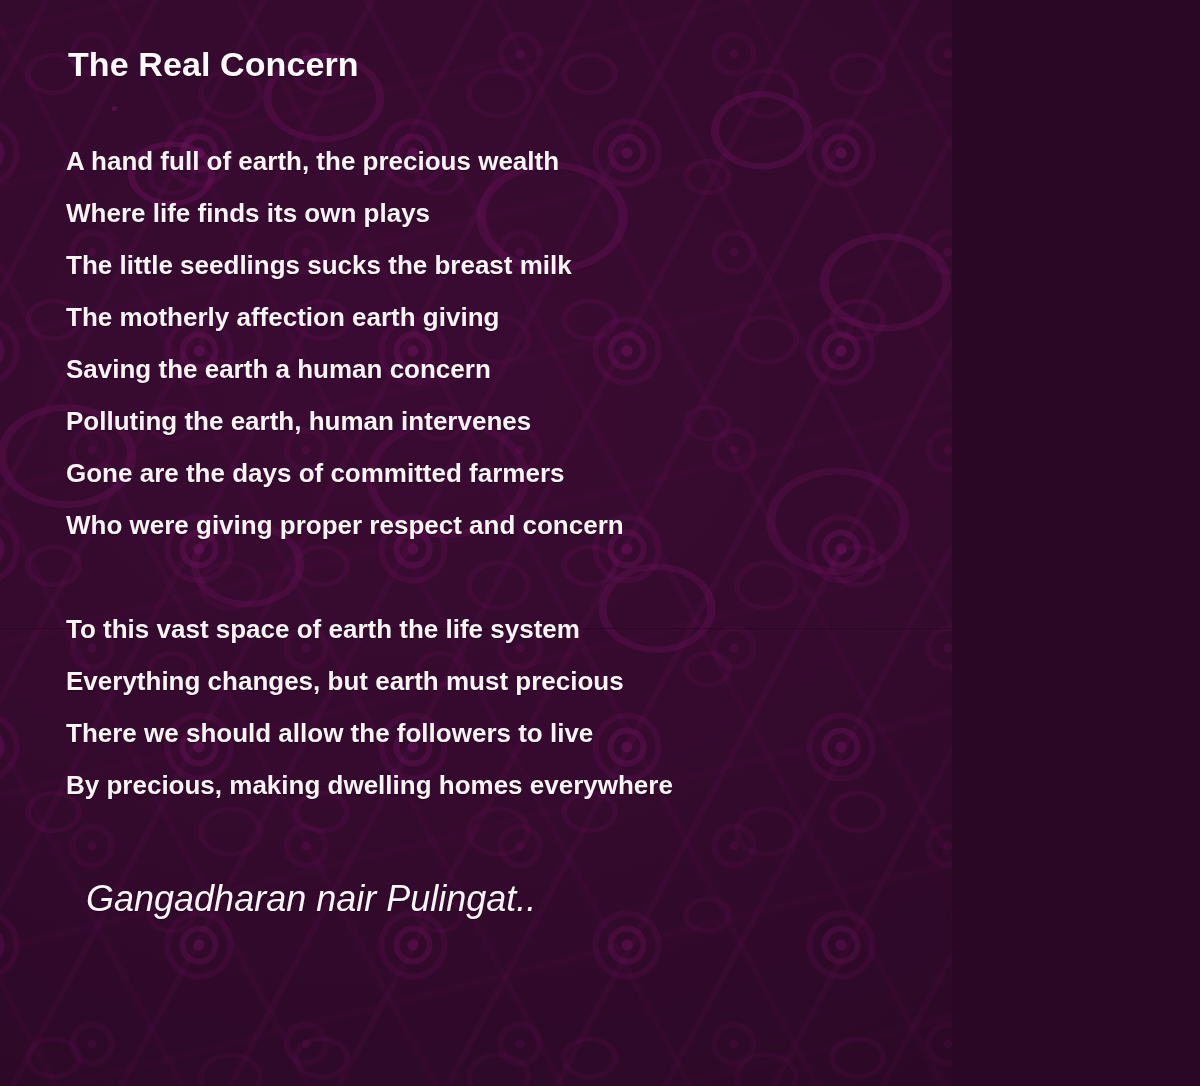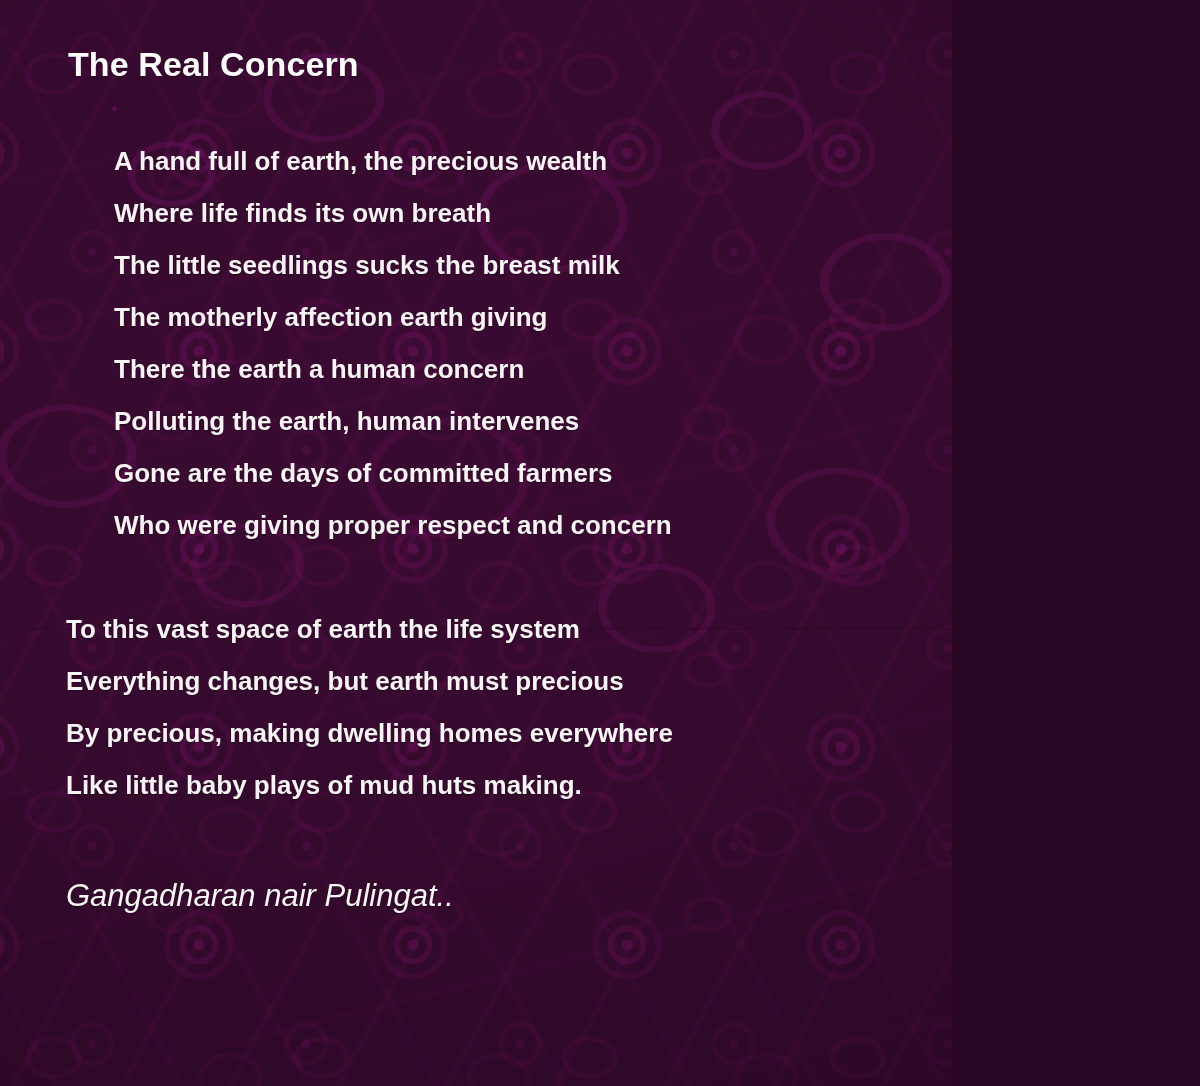--- a/index.html
+++ b/index.html
@@ -130,38 +130,38 @@
     margin: 0 0 0 2px;
     text-shadow: 0 1px 1px rgba(20,3,17,0.55);
   }
 
   .stanza {
     margin: 0;
     padding: 0;
     list-style: none;
   }
 
-  .stanza-1 { margin-top: 52px; margin-left: 48px; }
+  .stanza-1 { margin-top: 52px; }
   .stanza-2 { margin-top: 52px; }
 
   .poem-line {
     color: #f7f4f3;
     font-size: 26px;
     font-weight: bold;
     line-height: 52px;
     height: 52px;
     white-space: nowrap;
     text-shadow: 0 1px 1px rgba(20,3,17,0.5);
   }
 
   .poem-author {
     margin-top: 67px;
-    margin-left: 0;
+    margin-left: 20px;
     color: #f9f6f5;
-    font-size: 31px;
+    font-size: 36px;
     font-style: italic;
     font-weight: normal;
     white-space: nowrap;
     text-shadow: 0 1px 1px rgba(20,3,17,0.5);
   }
 </style>
 </head>
 <body>
 
 <div class="poem-card">
@@ -173,32 +173,32 @@
   <div class="bg-layer bg-tendrils"></div>
   <div class="bg-seam"></div>
   <div class="bg-layer bg-vignette"></div>
 
   <div class="content">
 
     <h1 class="poem-title">The Real Concern</h1>
 
     <div class="stanza stanza-1">
       <div class="poem-line">A hand full of earth, the precious wealth</div>
-      <div class="poem-line">Where life finds its own breath</div>
+      <div class="poem-line">Where life finds its own plays</div>
       <div class="poem-line">The little seedlings sucks the breast milk</div>
       <div class="poem-line">The motherly affection earth giving</div>
-      <div class="poem-line">There the earth a human concern</div>
+      <div class="poem-line">Saving the earth a human concern</div>
       <div class="poem-line">Polluting the earth, human intervenes</div>
       <div class="poem-line">Gone are the days of committed farmers</div>
       <div class="poem-line">Who were giving proper respect and concern</div>
     </div>
 
     <div class="stanza stanza-2">
       <div class="poem-line">To this vast space of earth the life system</div>
       <div class="poem-line">Everything changes, but earth must precious</div>
+      <div class="poem-line">There we should allow the followers to live</div>
       <div class="poem-line">By precious, making dwelling homes everywhere</div>
-      <div class="poem-line">Like little baby plays of mud huts making.</div>
     </div>
 
     <div class="poem-author">Gangadharan nair Pulingat..</div>
 
   </div>
 </div>
 
 </body></html>

